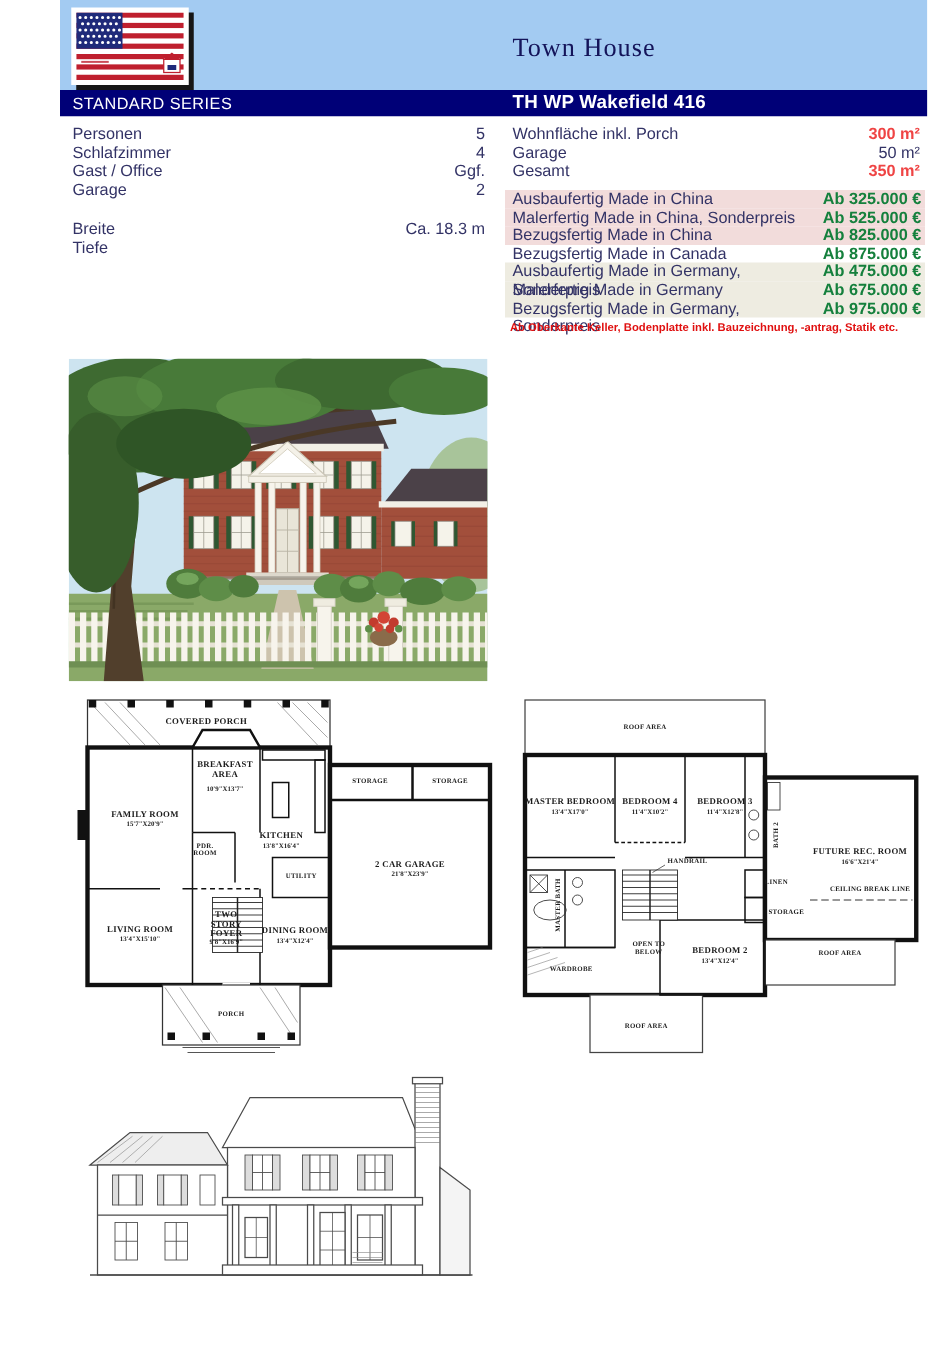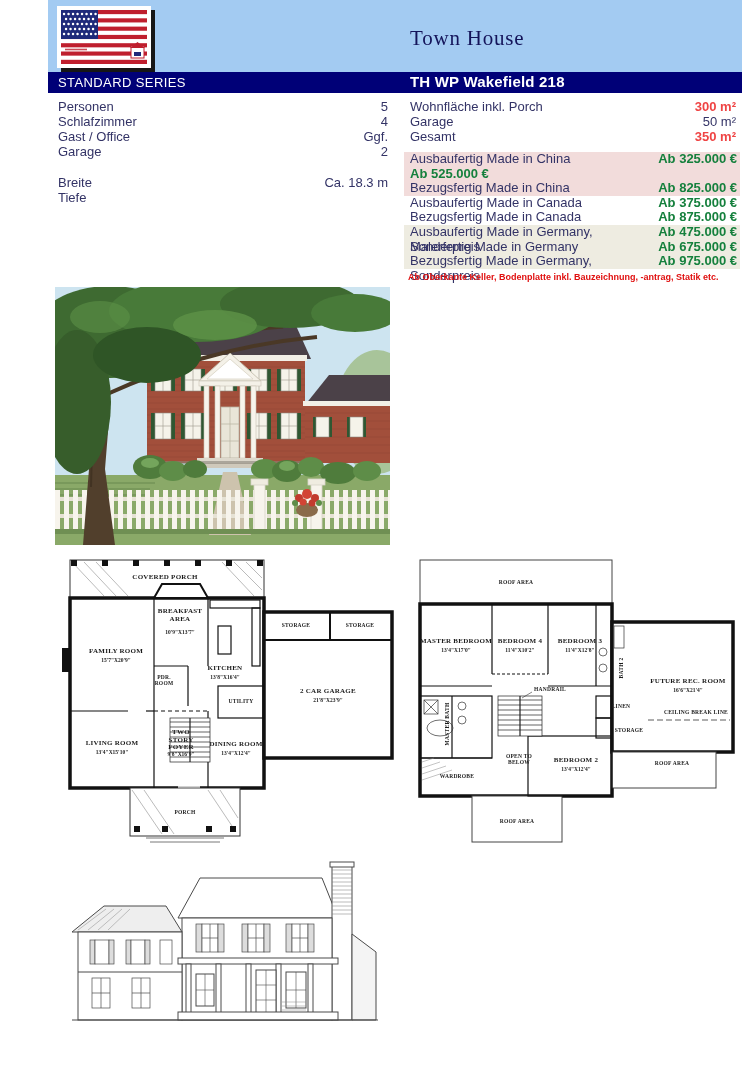--- a/index.html
+++ b/index.html
@@ -83,21 +83,21 @@
       <g>
         <rect x="70" y="36" width="13" height="12" fill="#ffffff" stroke="#bf1f2e" stroke-width="1"></rect>
         <polygon points="69,38 76.5,32 84,38" fill="#bf1f2e"></polygon>
         <rect x="73" y="42" width="7" height="4" fill="#1f2a7a"></rect>
       </g>
     </svg>
   </div>
   <div class="page-title">Town House</div>
   <div class="navy-bar">
     <span class="series">STANDARD SERIES</span>
-    <span class="model">TH WP Wakefield 218</span>
+    <span class="model">TH WP Wakefield 416</span>
   </div>
 
   <div class="specs">
     <div class="srow">
         <span>Personen</span>
         <span>5</span>
       </div>
     <div class="srow">
         <span>Schlafzimmer</span>
         <span>4</span>
@@ -135,29 +135,26 @@
         <span class="val-red">350 m²</span>
       </div>
   </div>
 
   <div class="prices">
     <div class="prow row-china">
         <span>Ausbaufertig Made in China</span>
         <span class="price">Ab 325.000 €</span>
       </div>
     <div class="prow row-china">
+        <span>Malerfertig Made in China, Sonderpreis</span>
         <span class="price">Ab 525.000 €</span>
       </div>
     <div class="prow row-china">
         <span>Bezugsfertig Made in China</span>
         <span class="price">Ab 825.000 €</span>
-      </div>
-    <div class="prow row-canada">
-        <span>Ausbaufertig Made in Canada</span>
-        <span class="price">Ab 375.000 €</span>
       </div>
     <div class="prow row-canada">
         <span>Bezugsfertig Made in Canada</span>
         <span class="price">Ab 875.000 €</span>
       </div>
     <div class="prow row-germany">
         <span>Ausbaufertig Made in Germany, Sonderpreis</span>
         <span class="price">Ab 475.000 €</span>
       </div>
     <div class="prow row-germany">

